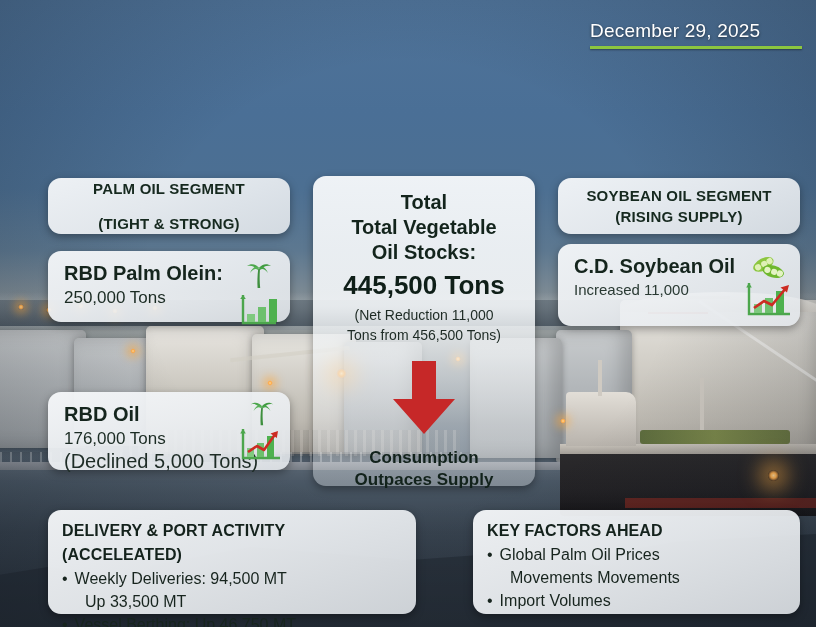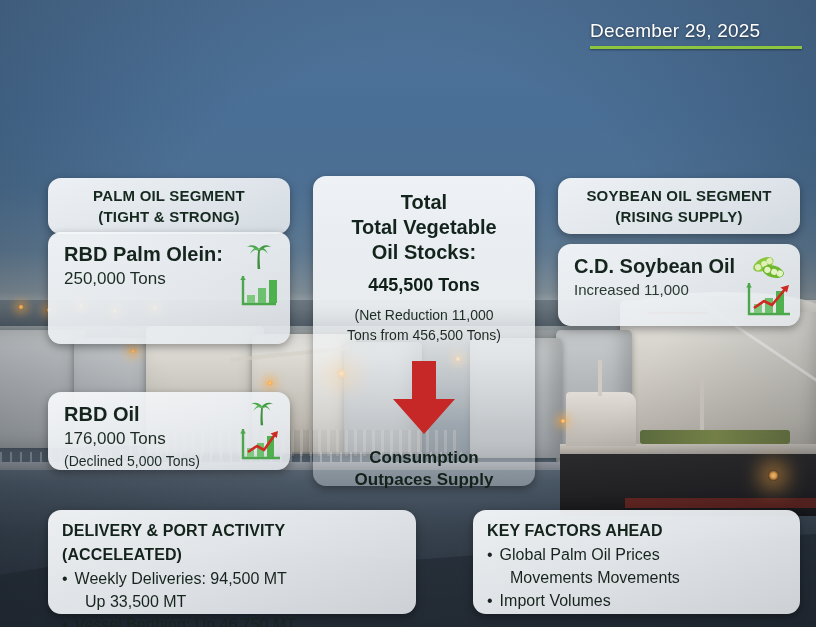--- a/index.html
+++ b/index.html
@@ -144,30 +144,30 @@
   }
 
   .stat-card { padding: 10px 12px 8px 16px; }
   .stat-title {
     font-size: 20px; font-weight: bold; color: #15251d; line-height: 25px;
   }
   .stat-sub {
     font-size: 17px; font-weight: normal; color: #1b2b23; line-height: 23px;
   }
   .stat-note {
-    font-size: 14px; color: #1e2c26; line-height: 22px;
+    font-size: 20px; color: #1e2c26; line-height: 22px;
   }
   .stat-note-light {
     font-size: 15px; color: #2a3a33; line-height: 21px; font-weight: normal;
   }
 
   
   .center-card { text-align: center; padding-top: 14px; }
   .c-l1 { font-size: 20px; font-weight: bold; color: #13241c; line-height: 25px; }
-  .c-big { font-size: 18px; font-weight: bold; color: #0f1f18; line-height: 40px; }
+  .c-big { font-size: 26px; font-weight: bold; color: #0f1f18; line-height: 40px; }
   .c-note { font-size: 14px; color: #1d2a24; line-height: 20px; }
   .c-bottom { font-size: 17px; font-weight: bold; color: #12221b; line-height: 22px; }
 
   
   .arrow-wrap { display: flex; justify-content: center; margin-top: 16px; margin-bottom: 12px; }
   .arrow-svg { display: block; }
 
   
   .list-card { padding: 9px 12px 8px 14px; }
   .list-head {
@@ -253,26 +253,26 @@
   </div>
 
   <div class="date-wrap">
     <div class="date-text">December 29, 2025</div>
     <div class="date-rule"></div>
   </div>
 
   <div class="title-block">
   </div>
 
-  <div class="card seg-head" style="left:48px; top:178px; width:242px; height:56px;">
+  <div class="card seg-head" style="left:48px; top:178px; width:242px; height:56px;justify-content:space-between;">
     <div class="l">PALM OIL SEGMENT</div>
     <div class="l">(TIGHT &amp; STRONG)</div>
   </div>
 
-  <div class="card stat-card" style="left:48px; top:232px; width:242px; height:112px;">
+  <div class="card stat-card" style="left:48px; top:251px; width:242px; height:71px;">
     <div class="stat-title">RBD Palm Olein:</div>
     <div class="stat-sub">250,000 Tons</div>
 
     <span class="icon-abs" style="right:14px; top:6px;">
       <svg width="34" height="34" viewBox="0 0 34 34">
         <path d="M17 11 C14 7 9 6 5 9 C9 8 12 9 14 12 Z" fill="#4ca64c"></path>
         <path d="M17 11 C20 7 25 6 29 9 C25 8 22 9 20 12 Z" fill="#3f9a3f"></path>
         <path d="M17 11 C14 8 10 11 8 16 C11 12 14 11 16 13 Z" fill="#57b257"></path>
         <path d="M17 11 C20 8 24 11 26 16 C23 12 20 11 18 13 Z" fill="#46a446"></path>
         <path d="M16.2 12 C15.4 19 15.2 25 15.6 31 L18.2 31 C17.6 25 17.4 19 18 12 Z" fill="#3e8f3e"></path>

